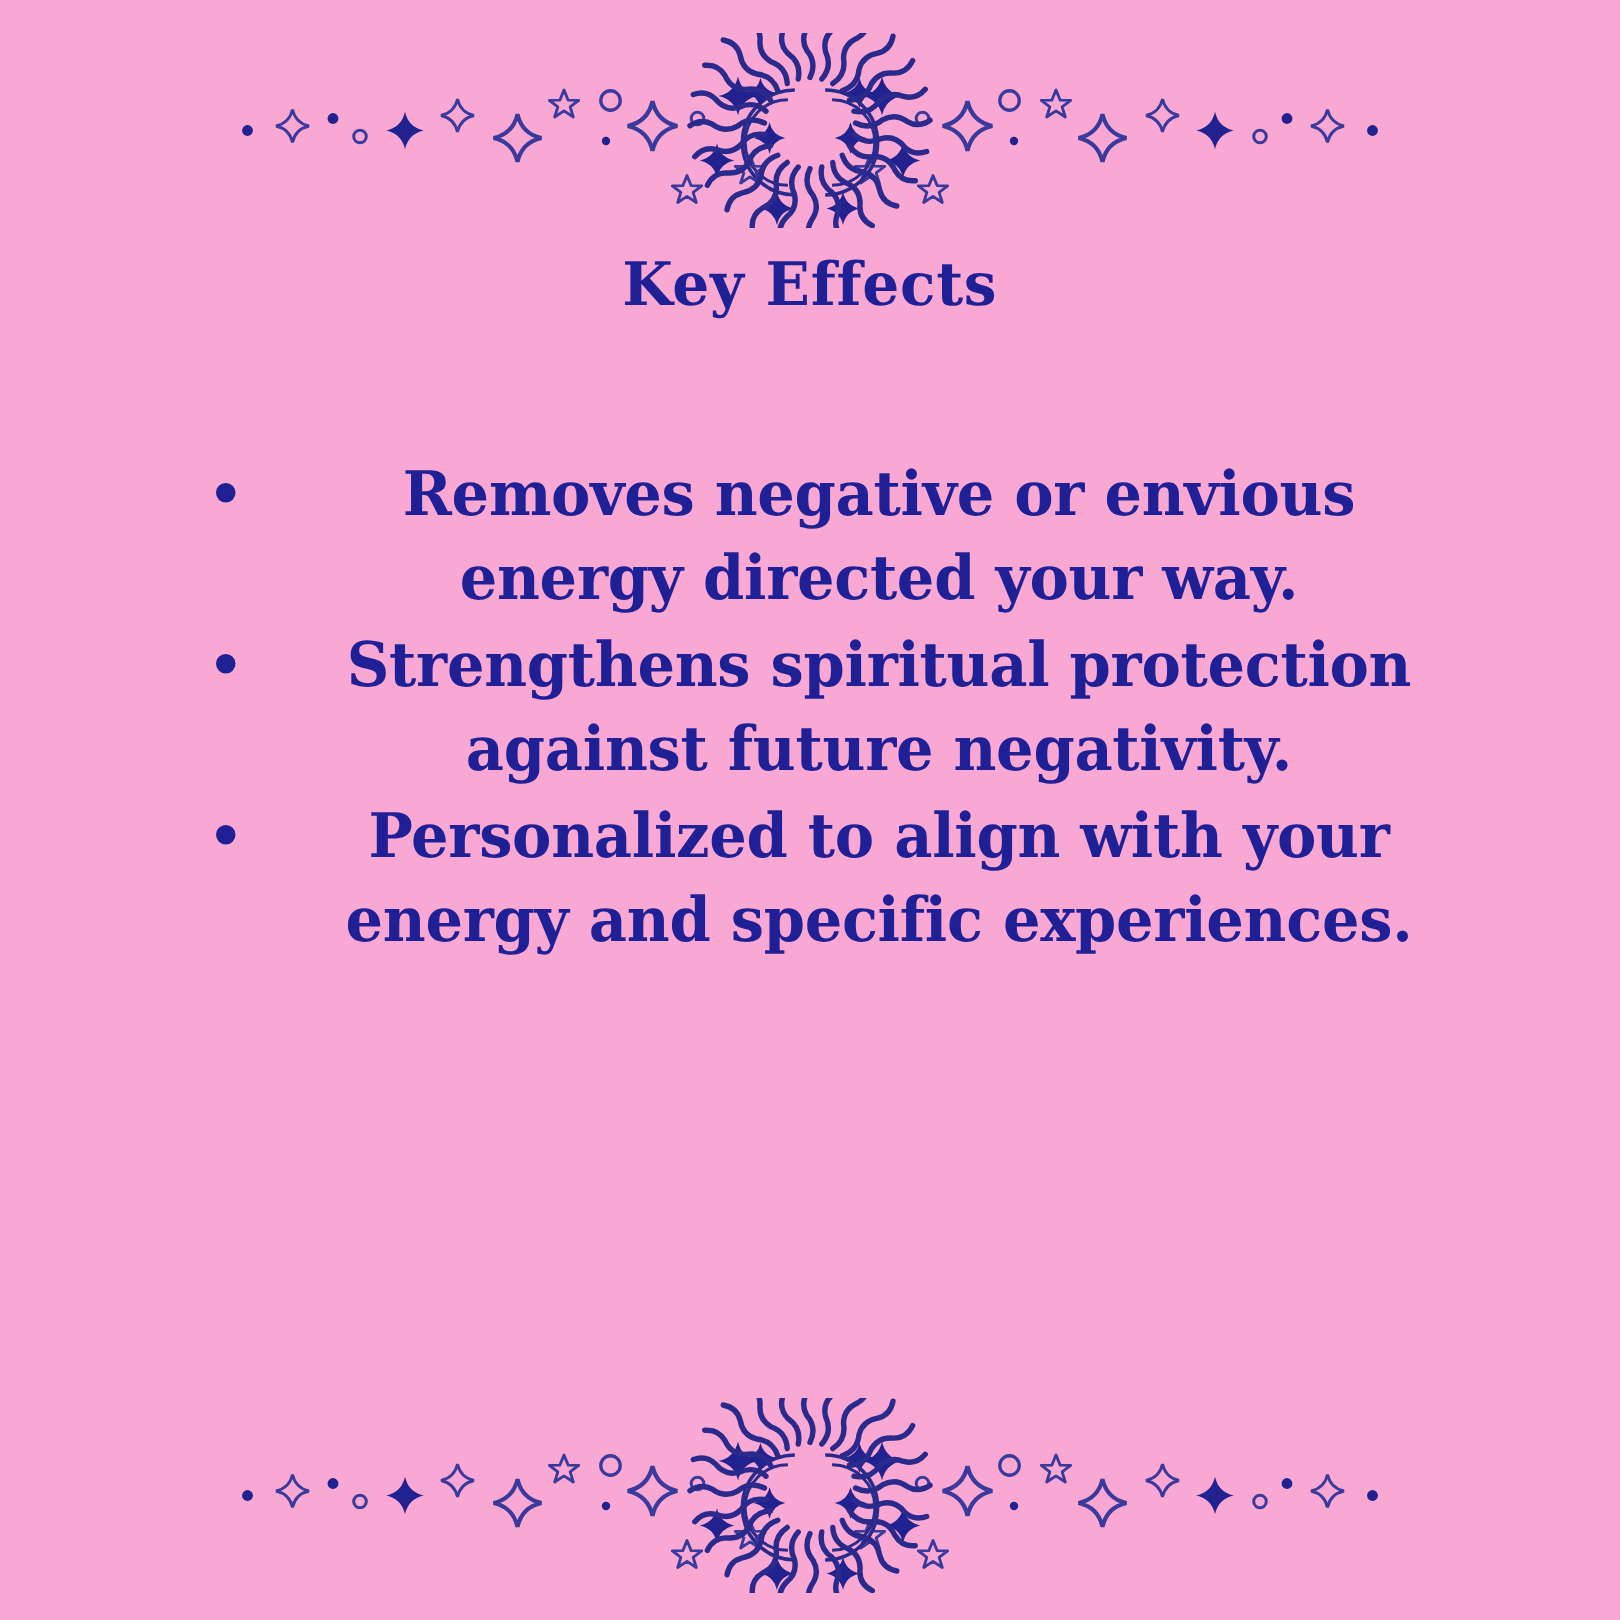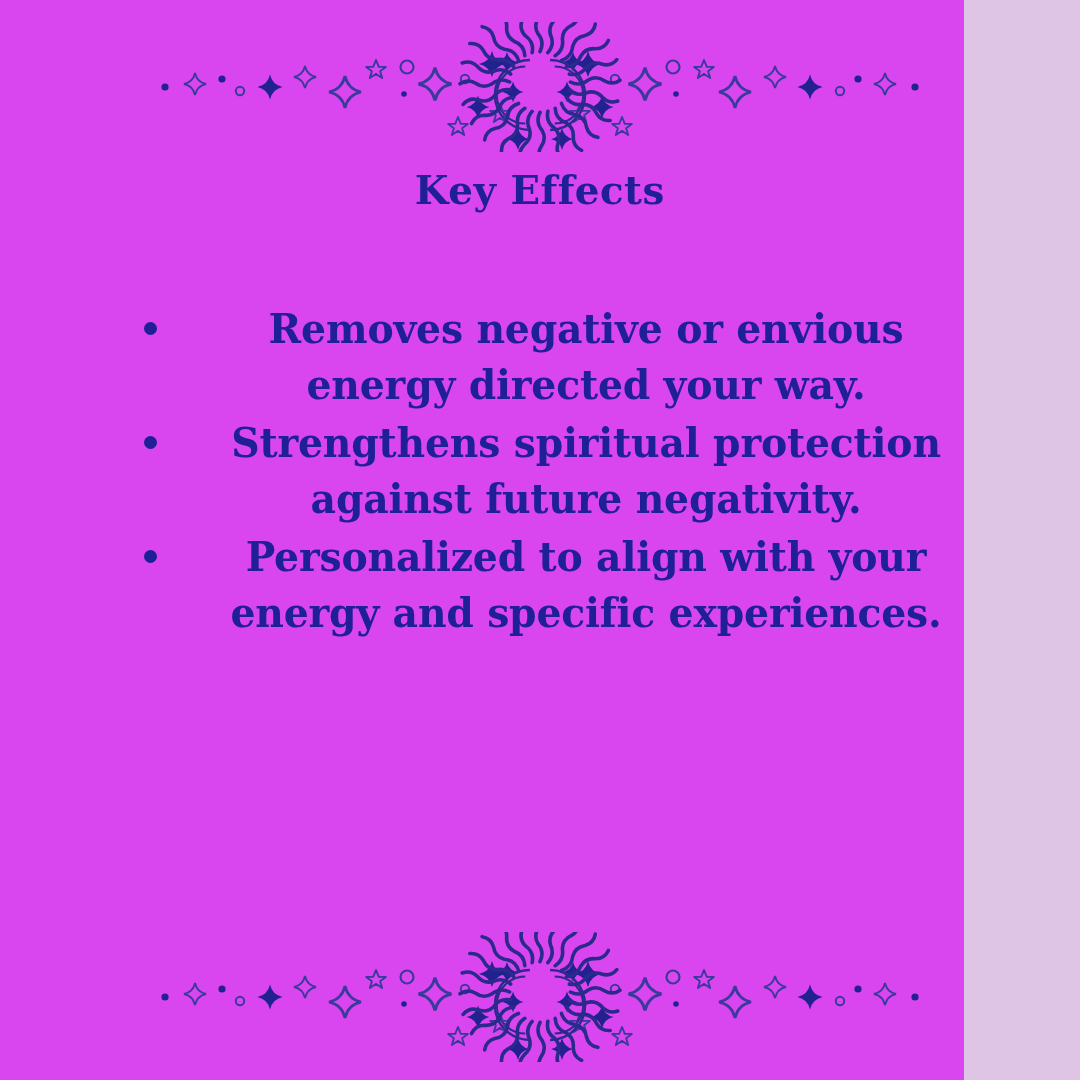--- a/index.html
+++ b/index.html
@@ -8,23 +8,23 @@
   }
   body {
     width: 1080px;
     height: 1080px;
     overflow: hidden;
     background: #dec5e6;
     font-family: "DejaVu Serif", serif;
   }
   #poster {
     position: relative;
-    width: 964px;
+    width: 1080px;
     height: 1080px;
-    background: #d946ef;
+    background: #f9a8d4;
     box-sizing: border-box;
   }
 
   
   .ornament-band {
     position: absolute;
     left: 0;
     width: 1080px;
     height: 130px;
     display: block;

